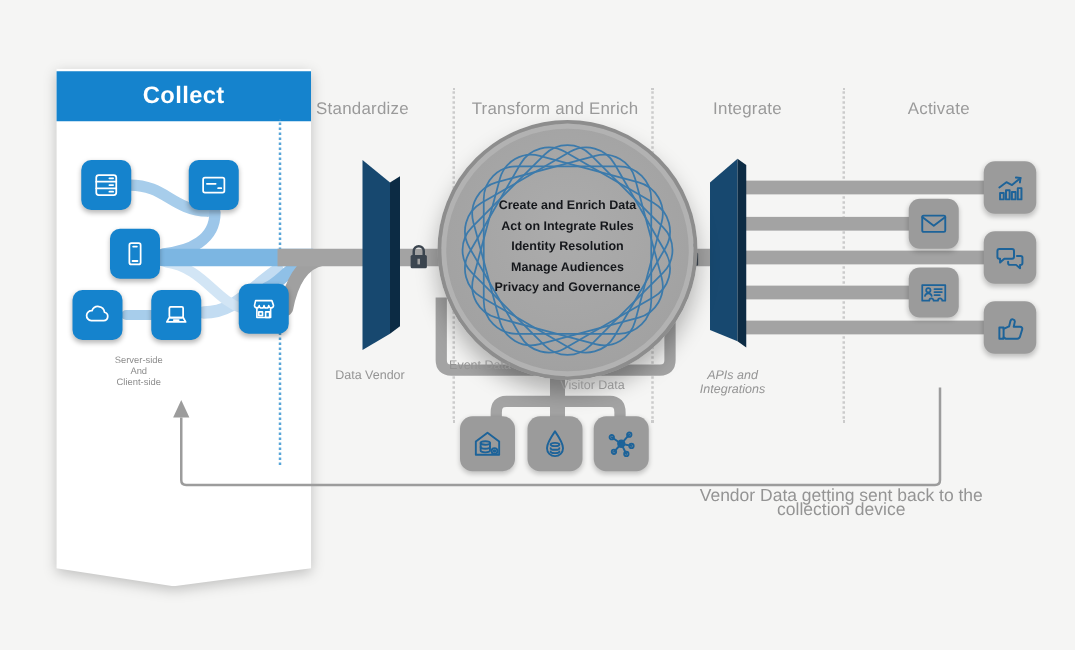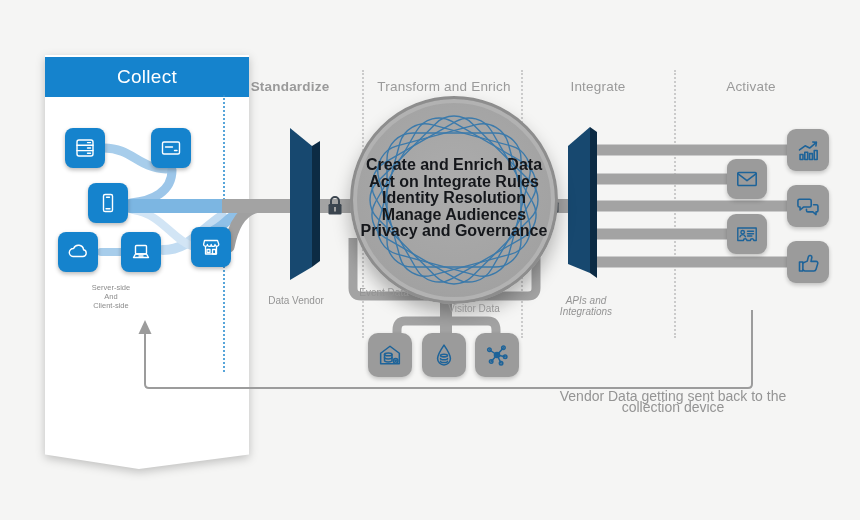--- a/index.html
+++ b/index.html
@@ -23,21 +23,21 @@
     filter:drop-shadow(0 3px 5px rgba(0,0,0,.22));}
   .panel{
     width:100%;height:100%;background:#ffffff;
     clip-path:polygon(0 0,100% 0,100% 96.5%,46% 100%,0 96.5%);
     position:relative;
   }
   .banner{
     position:absolute;left:0;top:2px;width:100%;height:40px;background:#1583cd;
     display:flex;align-items:center;justify-content:center;
   }
-  .banner-title{color:#ffffff;font-size:19px;font-weight:normal;letter-spacing:.3px;}
+  .banner-title{color:#ffffff;font-size:19px;font-weight:bold;letter-spacing:.3px;}
   .blue-dotted{
     position:absolute;left:178px;top:40px;height:277px;width:0;
     border-left:2px dotted #2e8fd0;opacity:.8;
   }
   .panel-note{
     position:absolute;left:30px;top:228px;width:72px;
     color:#8c8c8c;font-size:7.5px;line-height:9px;text-align:center;
   }
   
   .tile{
@@ -51,34 +51,34 @@
   .circle{
     position:absolute;left:350px;top:96px;width:202px;height:202px;border-radius:50%;
     background:radial-gradient(circle at 50% 42%, #acacac 0%, #a2a2a2 70%, #9a9a9a 100%);
     border:3px solid #8d8d8d;
     box-shadow:0 10px 18px rgba(0,0,0,.28), inset 0 0 0 4px #b2b2b2;
     z-index:3;
   }
   .circle svg{position:absolute;left:0;top:0;}
   .circle-text{
     position:absolute;left:0;top:58px;width:100%;text-align:center;
-    color:#15171b;font-size:16px;font-weight:bold;line-height:16.5px;
+    color:#15171b;font-size:10px;font-weight:bold;line-height:16.5px;
   }
   
   .mini-label{
     position:absolute;color:#949494;font-size:10px;text-align:center;line-height:10.5px;z-index:5;
   }
   .svg-layer{position:absolute;left:0;top:0;z-index:2;pointer-events:none;}
 </style>
 </head>
 <body>
 
 <div id="canvas">
 
-  <div class="stage-header" style="left:230px;width:120px;font-weight:bold;">Standardize</div>
+  <div class="stage-header" style="left:230px;width:120px;">Standardize</div>
   <div class="stage-header" style="left:364px;width:160px;">Transform and Enrich</div>
   <div class="stage-header" style="left:538px;width:120px;">Integrate</div>
   <div class="stage-header" style="left:691px;width:120px;">Activate</div>
 
   <div class="sep" style="left:362px;"></div>
   <div class="sep" style="left:521px;"></div>
   <div class="sep" style="left:674px;"></div>
 
   <div class="panel-wrap">
     <div class="panel">

